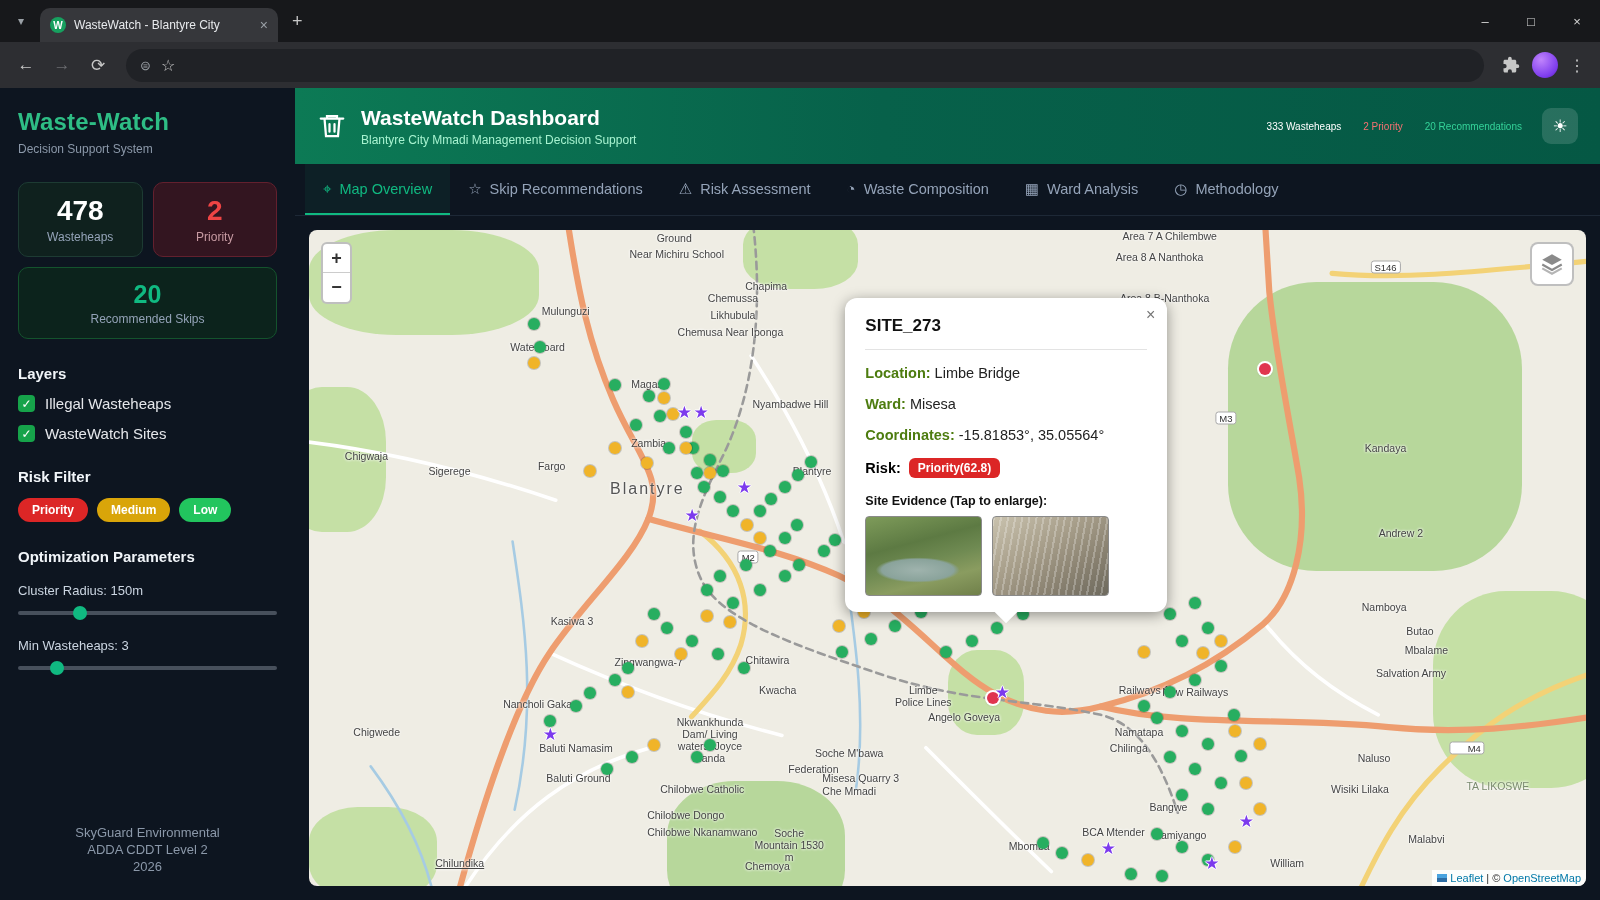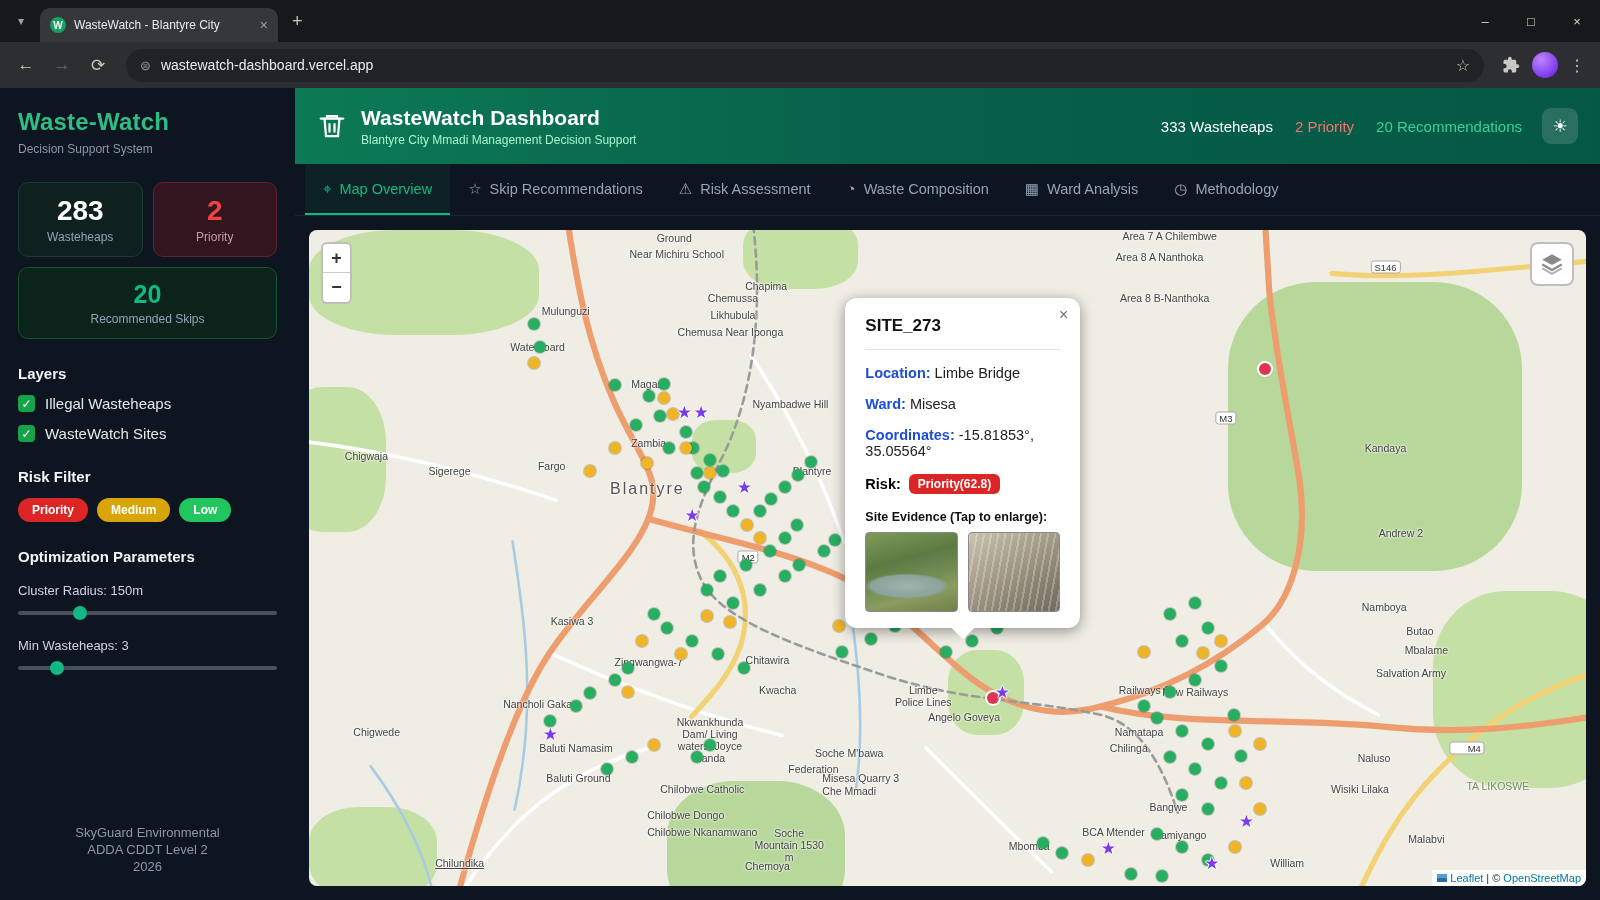--- a/index.html
+++ b/index.html
@@ -68,21 +68,21 @@
                padding-bottom:8px; }
 
   
   .main { flex:1; display:flex; flex-direction:column; min-width:0; }
   .hdr { height:76px; background:linear-gradient(90deg,#0c7a55 0%, #07614a 45%, #055844 100%);
          display:flex; align-items:center; padding:0 22px; }
   .hdr-ico { width:30px; height:34px; }
   .hdr-text { margin-left:14px; }
   .hdr-title { color:#fff; font-size:21px; font-weight:bold; }
   .hdr-sub { color:#a7f3d0; font-size:12px; margin-top:3px; }
-  .hdr-stats { margin-left:auto; display:flex; align-items:center; gap:22px; font-size:15px; }
+  .hdr-stats { margin-left:auto; display:flex; align-items:center; gap:22px; font-size:10px; }
   .themebtn { margin-left:20px; width:36px; height:36px; border-radius:9px;
               background:rgba(255,255,255,.14); color:#fff; font-size:17px;
               display:flex; align-items:center; justify-content:center; }
 
   .tabbar { height:52px; background:#0d1520; border-bottom:1px solid #1d2836;
             display:flex; align-items:stretch; padding-left:10px; }
   .apptab { display:flex; align-items:center; gap:8px; padding:0 18px; font-size:14.5px;
             color:#94a3b8; border-bottom:2px solid transparent; white-space:nowrap; }
   .apptab .ticon { font-size:15px; }
   .apptab.active { color:#10b981; border-bottom-color:#10b981; background:rgba(16,185,129,.07); }
@@ -117,29 +117,29 @@
   .zoombtn:first-child { border-bottom:1px solid #ccc; }
   .layersctl { position:absolute; top:12px; right:12px; width:44px; height:44px; background:#fff;
                border:2px solid rgba(0,0,0,.25); border-radius:8px; z-index:6;
                display:flex; align-items:center; justify-content:center; }
   .attrib { position:absolute; right:0; bottom:0; background:rgba(255,255,255,.85); font-size:11px;
             color:#333; padding:2px 5px; z-index:6; display:flex; align-items:center; gap:3px; }
   .attrib .lnk { color:#0078a8; }
   .attrib .flag { width:10px; height:8px; background:linear-gradient(#4aa3df 50%, #2e6da4 50%); display:inline-block; }
 
   
-  .popup { position:absolute; left:42%; top:10.3%; width:235px; background:#fff; border-radius:12px;
+  .popup { position:absolute; left:42%; top:10.3%; width:322px; background:#fff; border-radius:12px;
            box-shadow:0 3px 14px rgba(0,0,0,.4); padding:18px 20px 16px 20px; z-index:10; }
   .popup:after { content:""; position:absolute; left:50%; bottom:-8px; width:16px; height:16px;
                  background:#fff; transform:translateX(-50%) rotate(45deg); }
   .popup-title { font-size:17px; font-weight:bold; color:#111; }
   .popup-close { position:absolute; top:8px; right:12px; color:#757575; font-size:16px; }
   .popup hr { border:none; border-top:1px solid #e3e3e3; margin:13px 0 4px 0; }
   .pfield { margin-top:15px; font-size:14.5px; color:#222; }
-  .pfield b { color:#1d4ed8; }
+  .pfield b { color:#4d7c0f; }
   .riskrow { margin-top:15px; font-size:14.5px; display:flex; align-items:center; gap:8px; }
   .riskbadge { background:#dc2626; color:#fff; font-weight:bold; font-size:12px;
                padding:3px 9px; border-radius:6px; }
   .evlabel { margin-top:16px; font-size:12.5px; font-weight:bold; color:#111; }
   .evrow { display:flex; gap:10px; margin-top:8px; }
   .photo { width:117px; height:80px; border:1px solid #8a8a8a; border-radius:4px; }
   .photo.p1 { background:
       radial-gradient(ellipse 60px 18px at 45% 68%, #9fb3ad 0%, #8aa39b 60%, transparent 70%),
       linear-gradient(165deg, #7e9b5a 0%, #5d7a43 35%, #6f8a52 55%, #8a9c60 75%, #70804a 100%); }
   .photo.p2 { background:
@@ -162,21 +162,20 @@
     <div class="winbtn">□</div>
     <div class="winbtn">×</div>
   </div>
 </div>
 <div class="toolbar">
   <div class="navbtn">←</div>
   <div class="navbtn disabled">→</div>
   <div class="navbtn">⟳</div>
   <div class="omnibox">
     <span class="siteinfo">⊜</span>
-    <span class="url">wastewatch-dashboard.vercel.app</span>
     <span class="starbtn">☆</span>
   </div>
   <div class="toolicon">
     <svg width="18" height="18" viewBox="0 0 24 24" fill="#c7c7c7">
         <path d="M20.5 11h-1.5V7c0-1.1-.9-2-2-2h-4V3.5a2.5 2.5 0 0 0-5 0V5H4c-1.1 0-2 .9-2 2v3.8h1.5a2.7 2.7 0 0 1 0 5.4H2V20c0 1.1.9 2 2 2h3.8v-1.5a2.7 2.7 0 0 1 5.4 0V22H17c1.1 0 2-.9 2-2v-4h1.5a2.5 2.5 0 0 0 0-5z"></path>
       </svg>
   </div>
   <div class="toolicon">
       <div class="avatar"></div>
     </div>
@@ -184,21 +183,21 @@
 </div>
 
 <div class="app">
 
   <div class="sidebar">
     <div class="sb-title">Waste-Watch</div>
     <div class="sb-sub">Decision Support System</div>
 
     <div class="statgrid">
       <div class="statcard teal">
-        <div class="stat-val">283</div>
+        <div class="stat-val">478</div>
         <div class="stat-lbl">Wasteheaps</div>
       </div>
       <div class="statcard red">
         <div class="stat-val">2</div>
         <div class="stat-lbl">Priority</div>
       </div>
       <div class="statcard green">
         <div class="stat-val">20</div>
         <div class="stat-lbl">Recommended Skips</div>
       </div>

